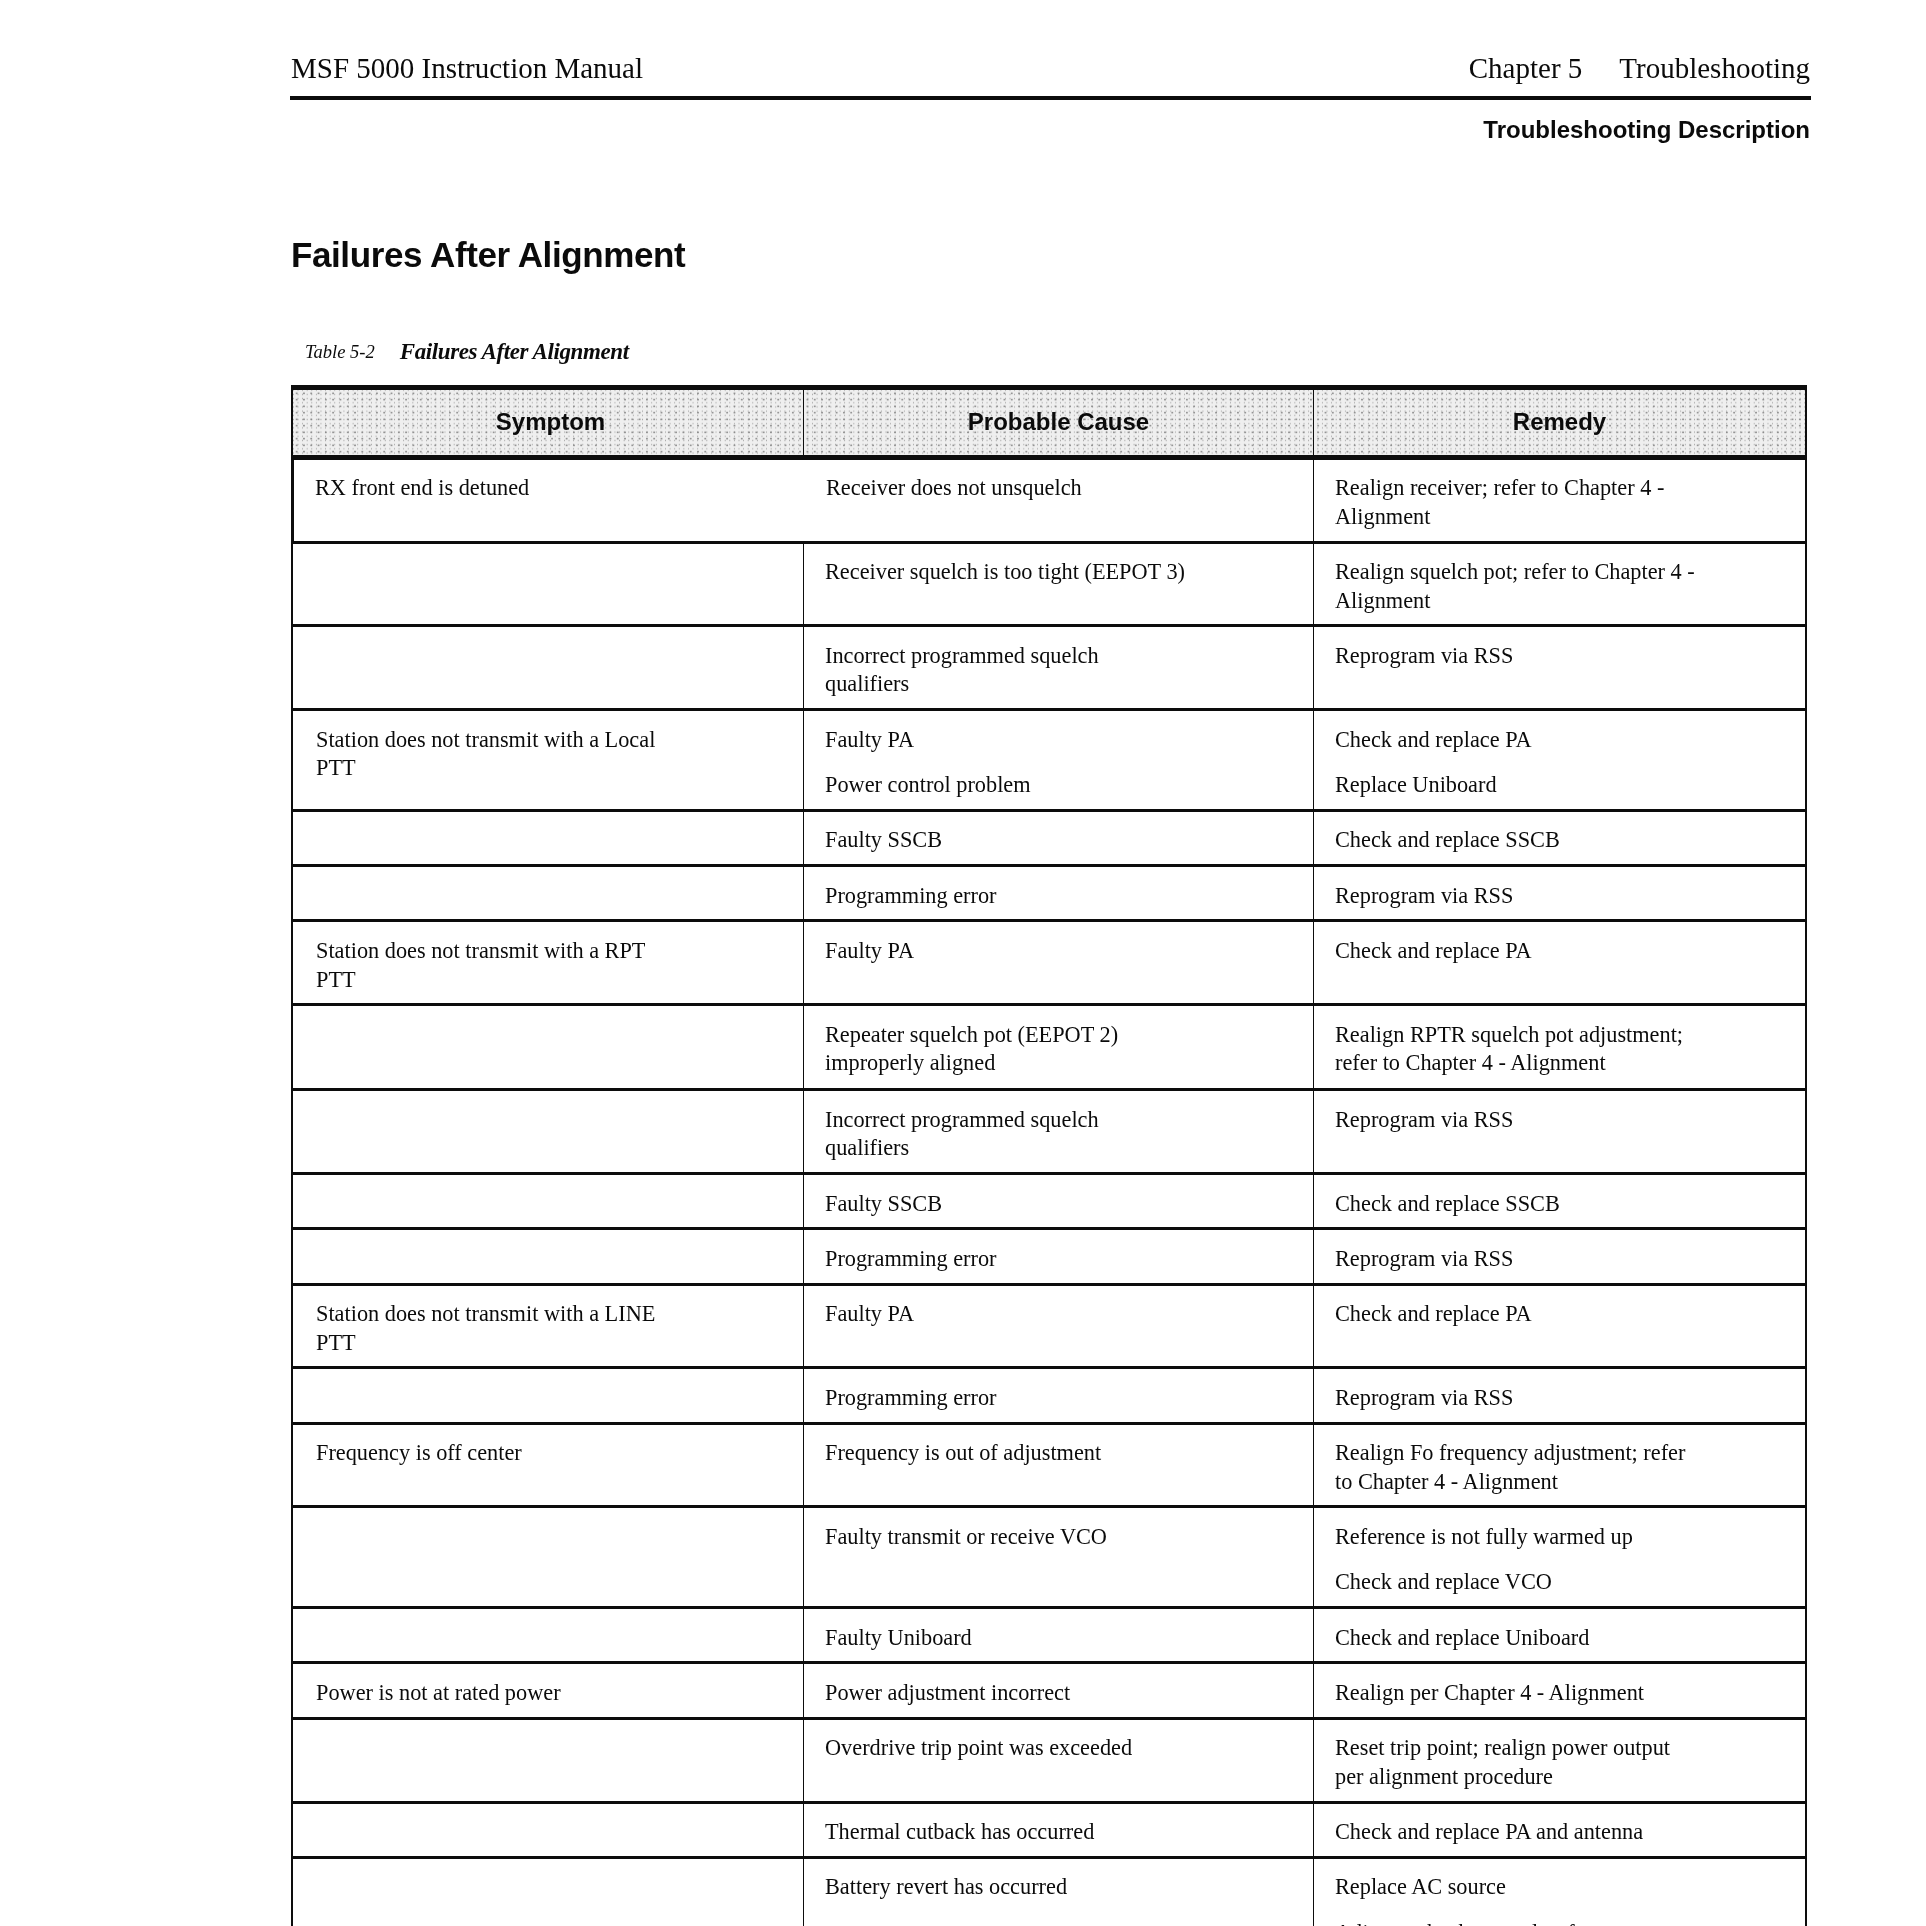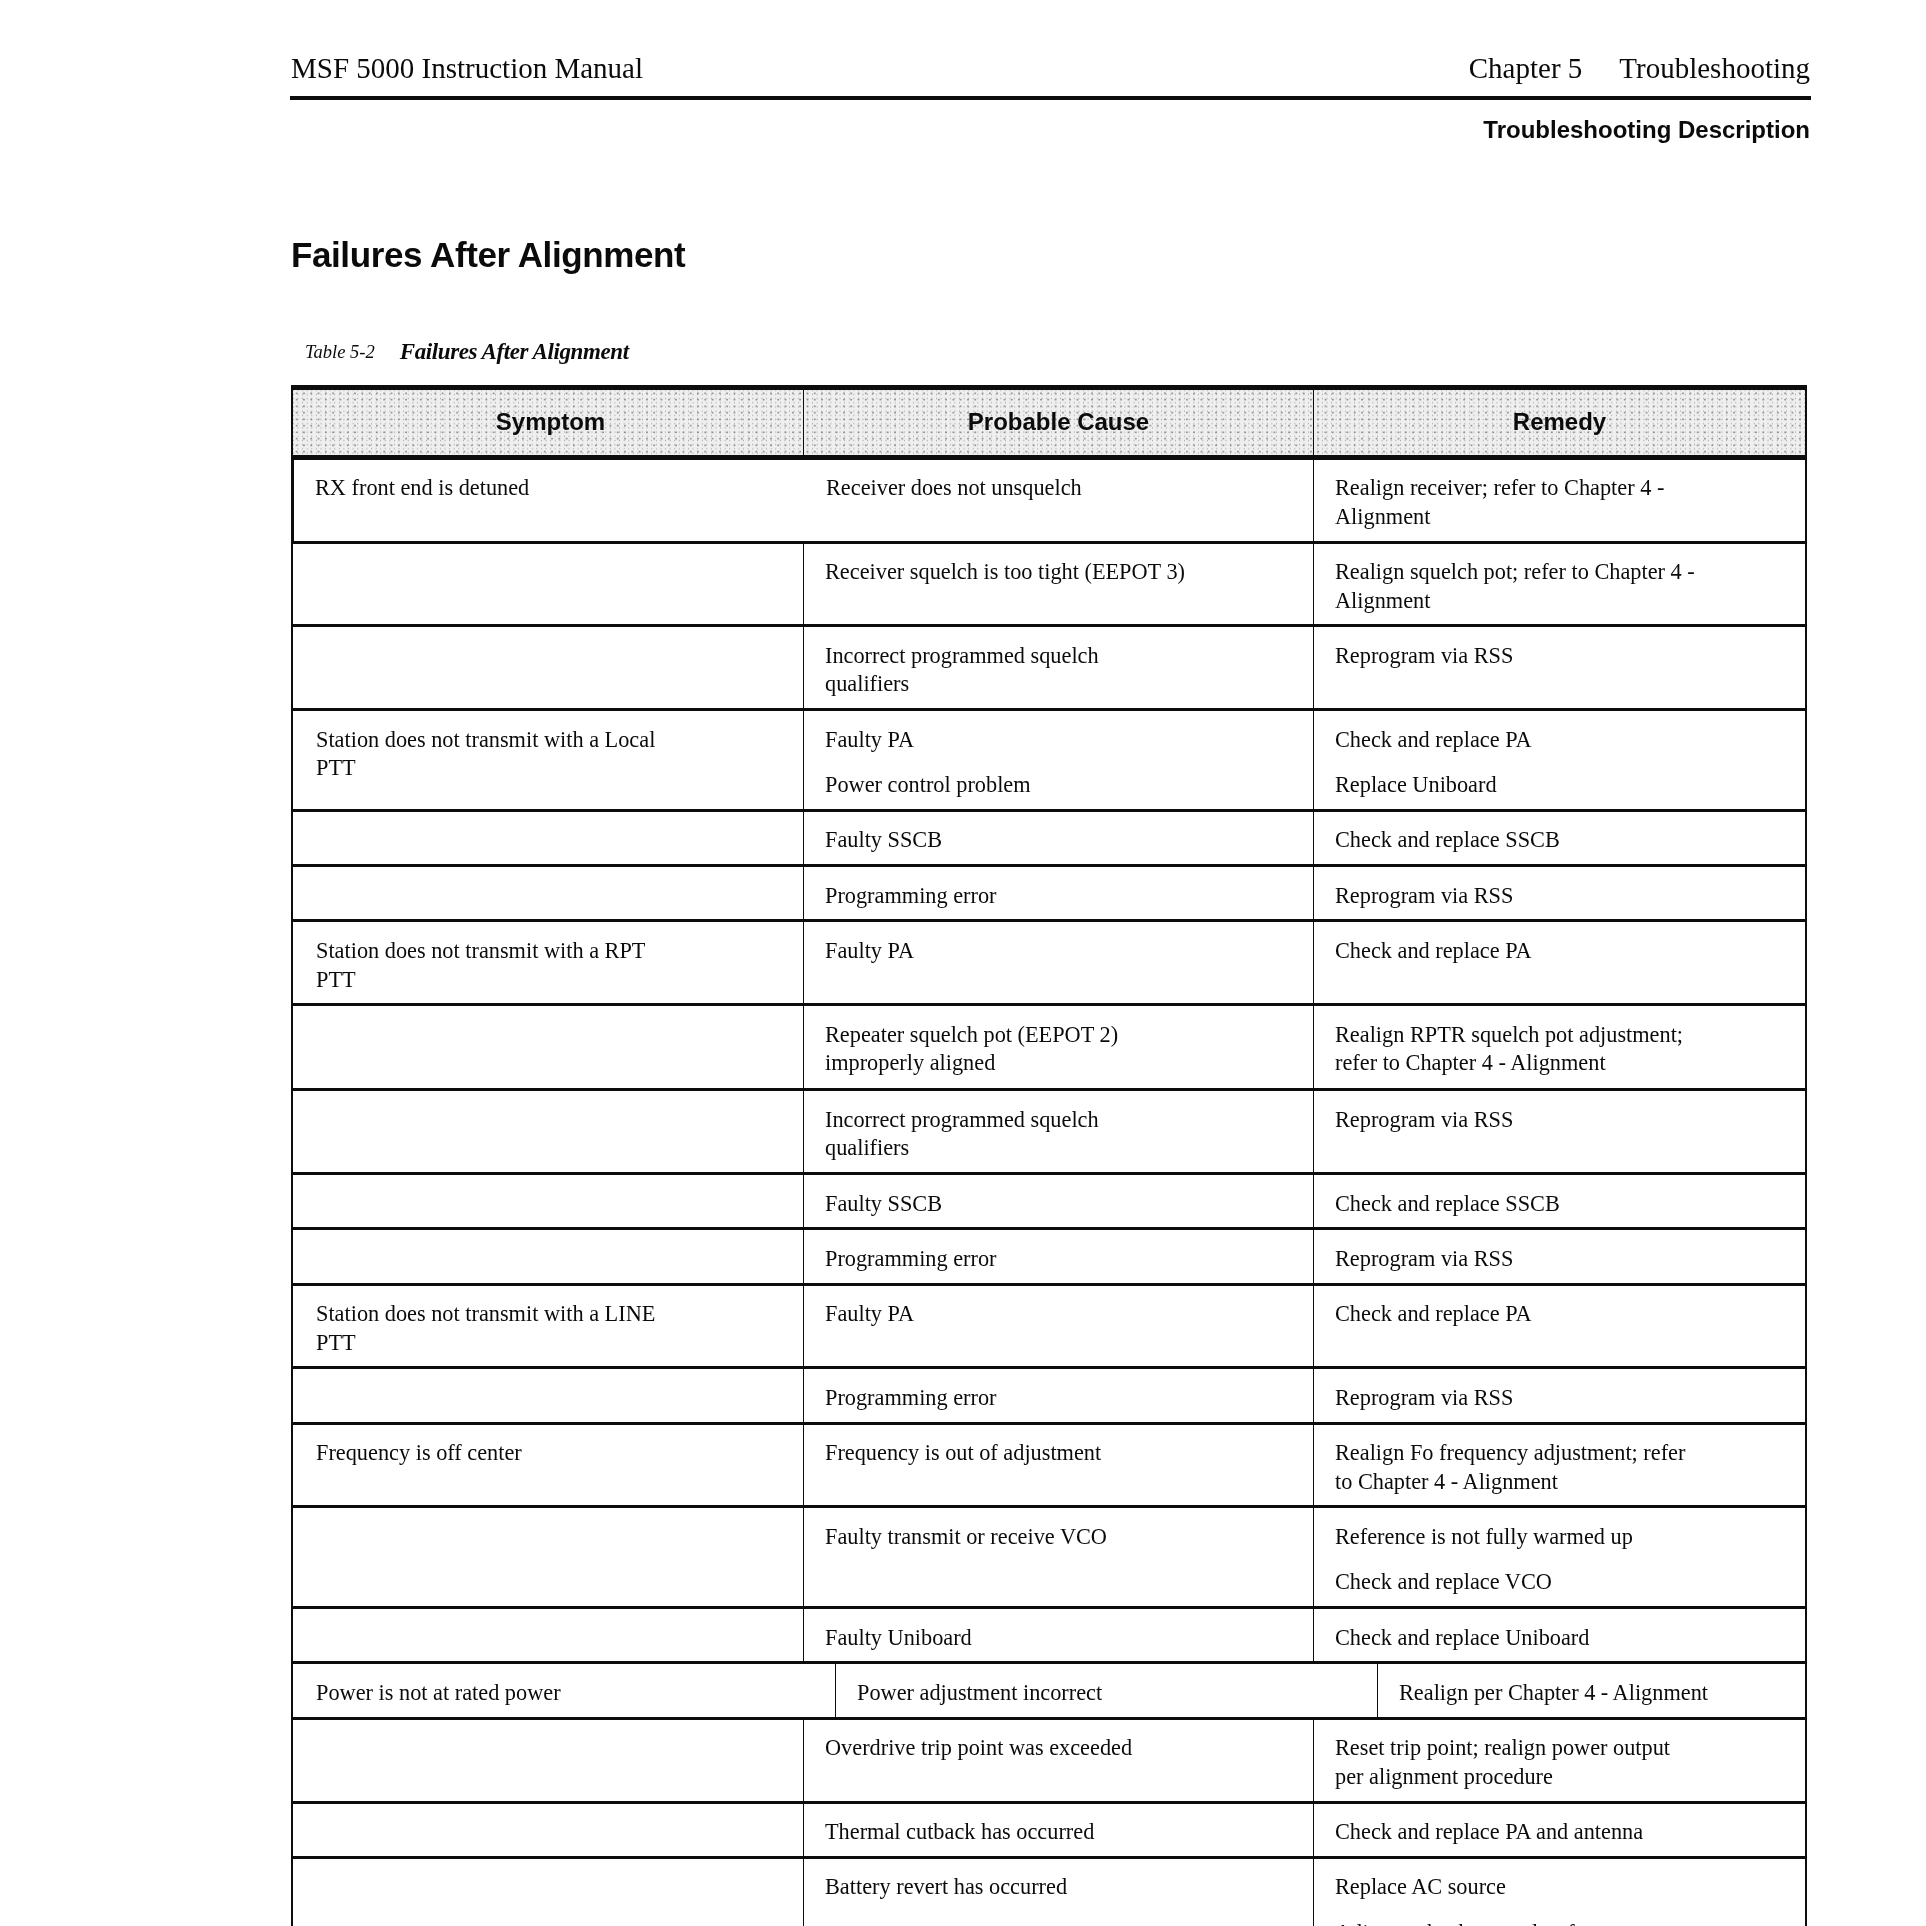--- a/index.html
+++ b/index.html
@@ -268,21 +268,21 @@
         </div>
         <div class="trow" style="min-height: 54px;">
           <div class="tcell symptom"></div>
           <div class="tcell cause">
             <p>Faulty Uniboard</p>
           </div>
           <div class="tcell remedy">
             <p>Check and replace Uniboard</p>
           </div>
         </div>
-        <div class="trow" style="min-height: 54px; gap: 32px;">
+        <div class="trow" style="min-height: 54px;">
           <div class="tcell symptom">
             <p>Power is not at rated power</p>
           </div>
           <div class="tcell cause">
             <p>Power adjustment incorrect</p>
           </div>
           <div class="tcell remedy">
             <p>Realign per Chapter 4 - Alignment</p>
           </div>
         </div>

